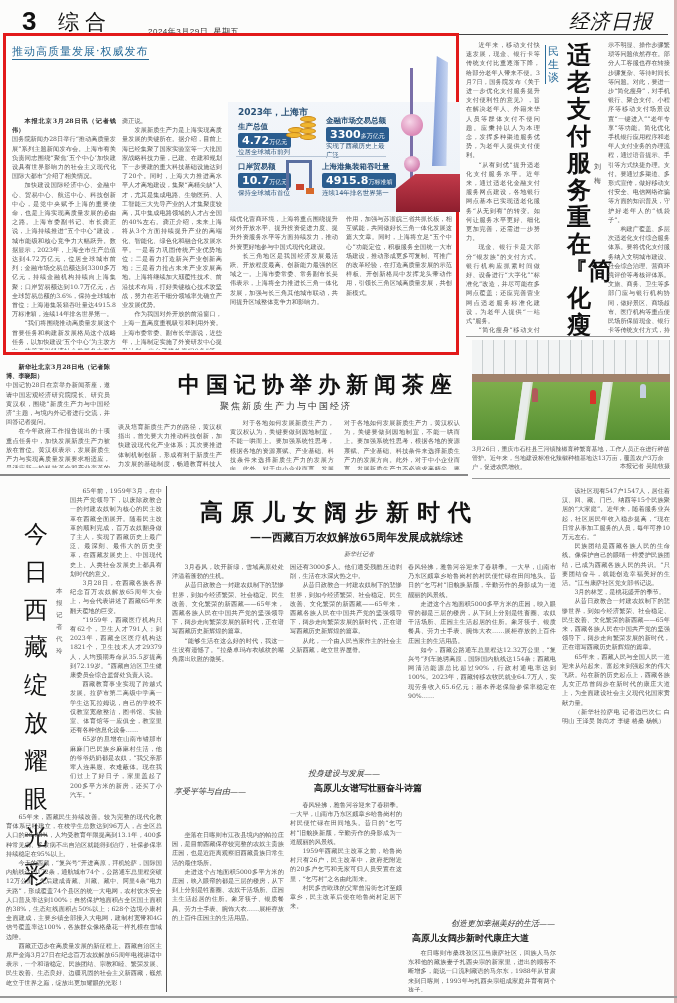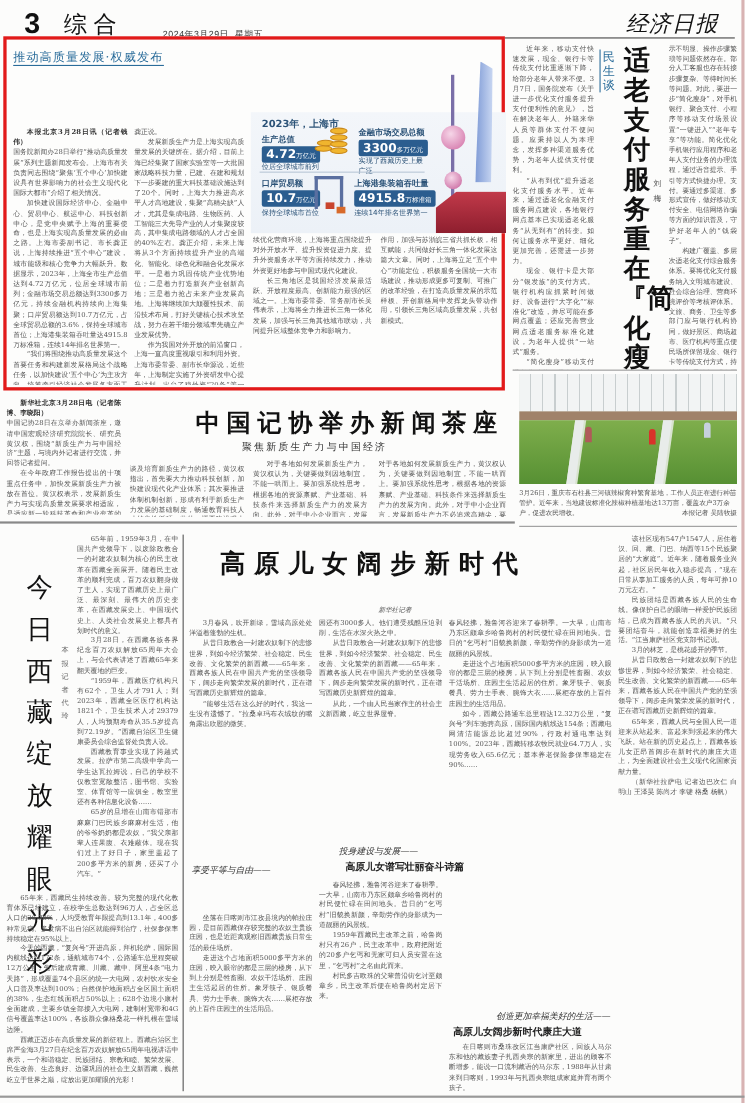--- a/index.html
+++ b/index.html
@@ -241,20 +241,21 @@
   </div>
   <div class="text-col" style="left:6px; top:812px; width:156px; height:180px;">
     <p>65年来，西藏民生持续改善。较为完整的现代化教育体系已经建立，在校学生总数达到96万人，占全区总人口的26.38%，人均受教育年限提高到13.1年，400多种常见病、多发病不出自治区就能得到治疗，社保参保率持续稳定在95%以上。</p>
     <p>今天的西藏，“复兴号”开进高原，拜机轮萨，国际国内航线达到172条，通航城市74个，公路通车总里程突破12万公里，先后建成青藏、川藏、藏中、阿里4条“电力天路”，形成覆盖74个县区的统一大电网，农村饮水安全人口普及率达到100%；自然保护地面积占全区国土面积的38%，生态红线面积占50%以上；628个边境小康村全面建成，主要乡镇全部接入大电网，建制村宽带和4G信号覆盖率达100%，各族群众像格桑花一样扎根在雪域边陲。</p>
     <p>西藏正迈步在高质量发展的新征程上。西藏自治区主席严金海3月27日在纪念百万农奴解放65周年电视讲话中表示，一个和谐稳定、民族团结、宗教和睦、繁荣发展、民生改善、生态良好、边疆巩固的社会主义新西藏，巍然屹立于世界之巅，绽放出更加耀眼的光彩！</p>
   </div>
 
   <div class="col-divider" style="left:166px; top:486px; height:506px;"></div>
 
   <div class="feat-title">高原儿女阔步新时代</div>
+  <div class="feat-sub">——西藏百万农奴解放65周年发展成就综述</div>
   <div class="feat-byline">新华社记者</div>
 
   <div class="text-col" style="left:172px; top:562px; width:112px; height:164px;">
     <p>3月春风，吹开新绿，雪域高原处处洋溢着蓬勃的生机。</p>
     <p>从昔日政教合一封建农奴制下的悲惨世界，到如今经济繁荣、社会稳定、民生改善、文化繁荣的新西藏——65年来，西藏各族人民在中国共产党的坚强领导下，阔步走向繁荣发展的新时代，正在谱写西藏历史新辉煌的篇章。</p>
     <p>“能够生活在这么好的时代，我这一生没有遗憾了。”拉桑卓玛布衣绒纹的嘴角露出欣慰的微笑。</p>
   </div>
   <div class="subhead-kicker" style="left:174px; top:786px;">享受平等与自由——</div>
   <div class="text-col" style="left:172px; top:830px; width:112px; height:160px;">
     <p>坐落在日喀则市江孜县境内的帕拉庄园，是目前西藏保存较完整的农奴主贵族庄园，也是近距离观察旧西藏贵族日常生活的最佳场所。</p>

